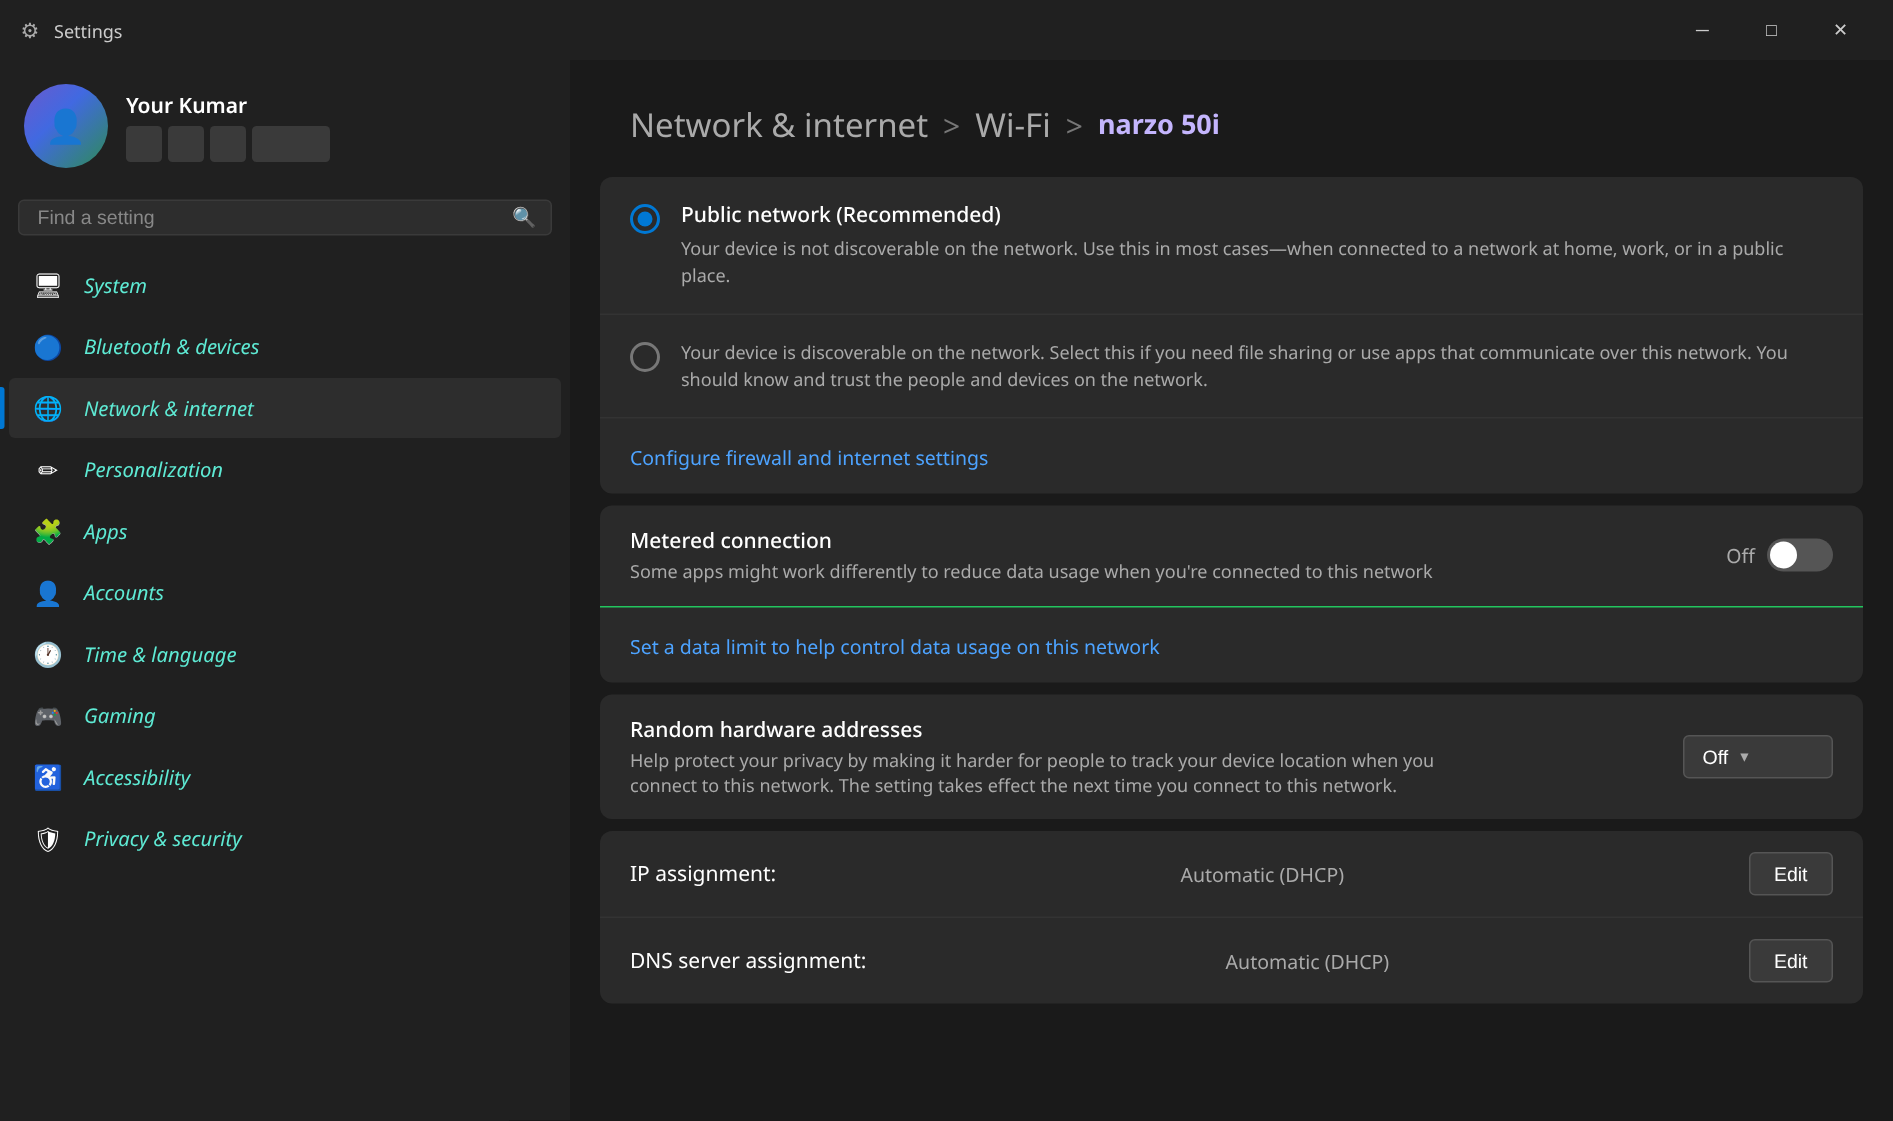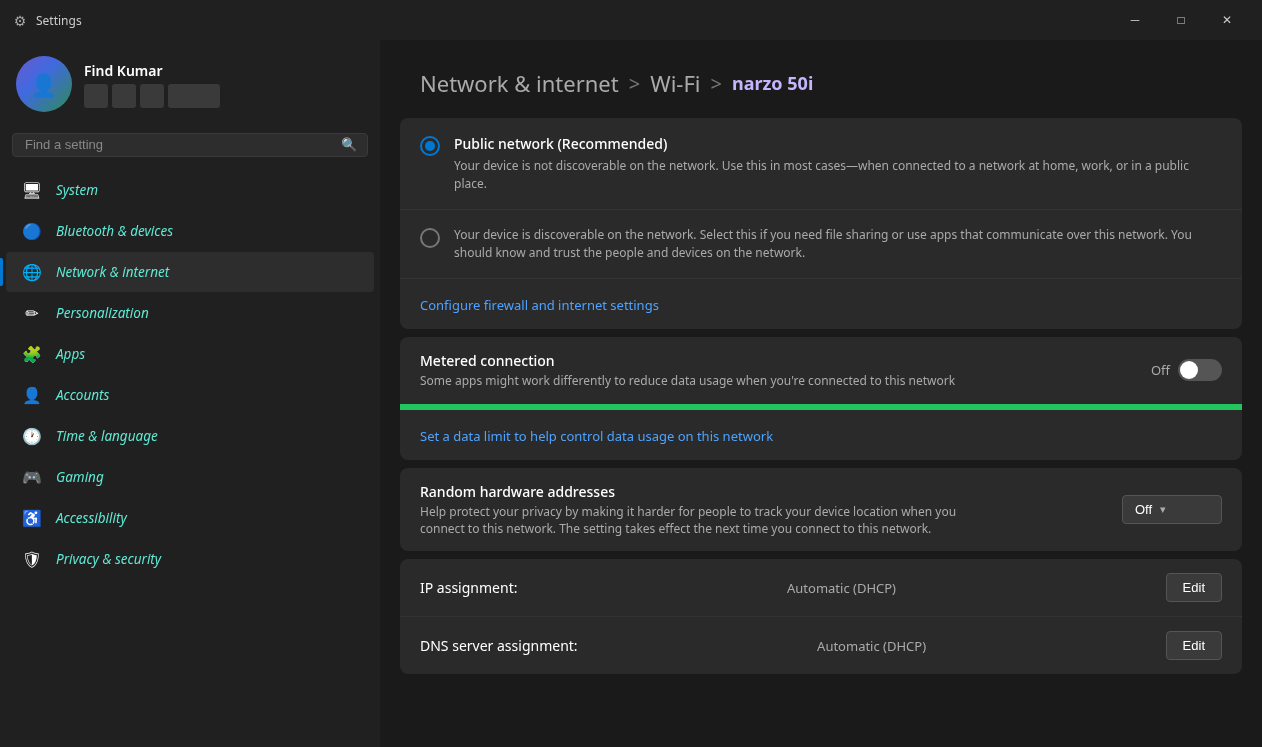--- a/index.html
+++ b/index.html
@@ -281,21 +281,21 @@
       cursor: pointer;
       text-decoration: none;
     }
 
     
     .setting-row {
       display: flex;
       align-items: center;
       justify-content: space-between;
       padding: 14px 20px;
-      border-bottom: 6px solid #22c55e;
+      border-bottom: 1px solid #22c55e;
     }
     .setting-row:last-child { border-bottom: none; }
     .setting-left {}
     .setting-title {
       font-size: 14px;
       font-weight: 500;
       color: #fff;
       margin-bottom: 3px;
     }
     .setting-desc {
@@ -390,21 +390,21 @@
 
 <div class="main-layout">
 
   <div class="sidebar">
 
     <div class="user-profile">
       <div class="avatar">
         <div class="avatar-img">👤</div>
       </div>
       <div>
-        <div class="user-name">Find Kumar</div>
+        <div class="user-name">Your Kumar</div>
         <div class="user-dots">
           <div class="user-dot"></div>
           <div class="user-dot"></div>
           <div class="user-dot"></div>
           <div class="user-dot-wide"></div>
         </div>
       </div>
     </div>
 
     <div class="search-box">

